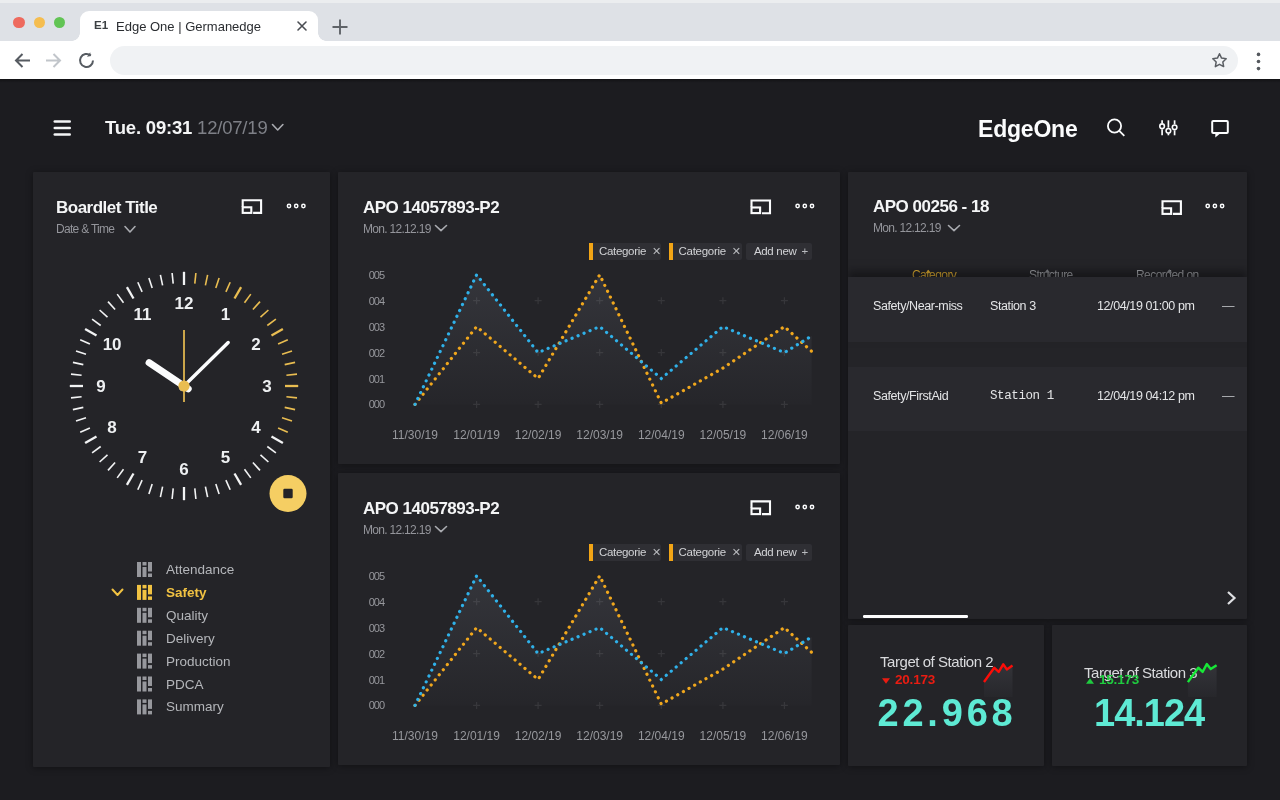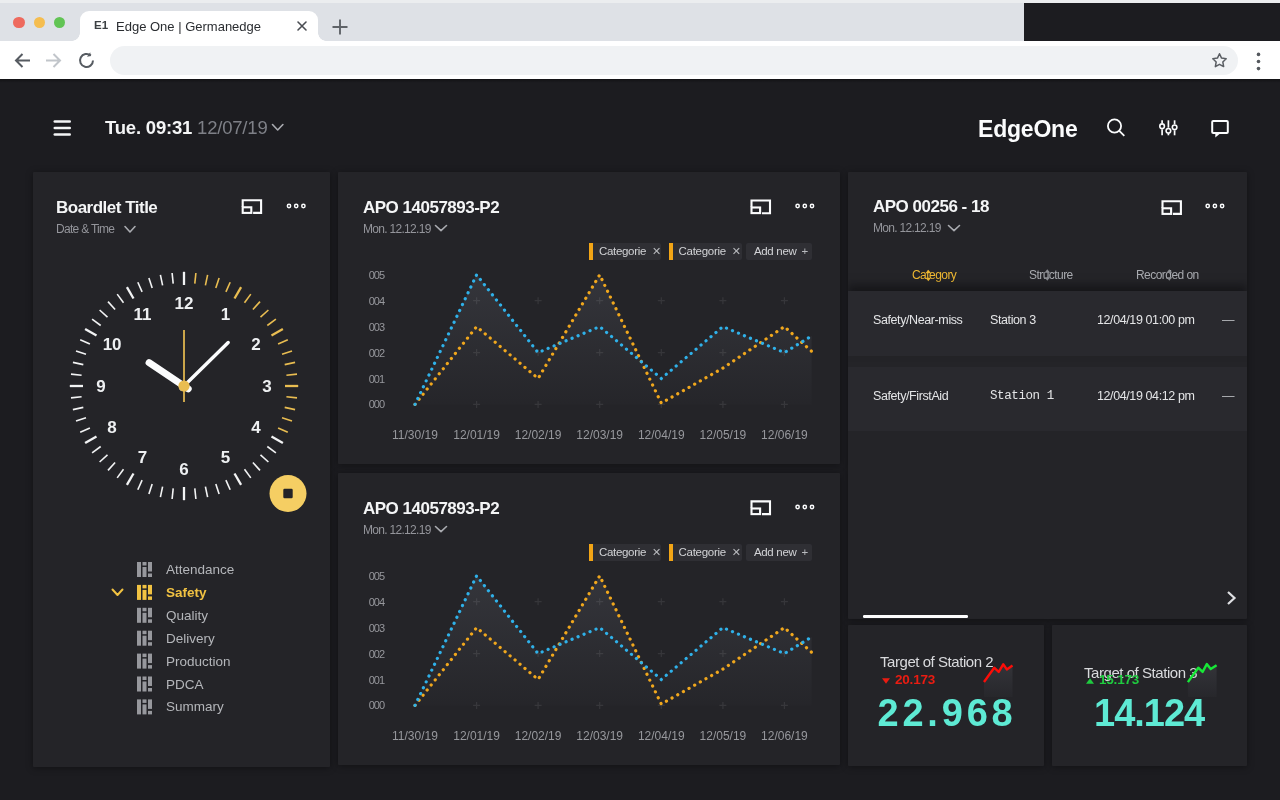--- a/index.html
+++ b/index.html
@@ -1,18 +1,18 @@
 <!DOCTYPE html>
 <html><head><meta charset="utf-8">
 <style>
 * { margin:0; padding:0; box-sizing:border-box; }
 body { width:1280px; height:800px; font-family:"Liberation Sans", sans-serif; overflow:hidden; background:#1c1c20; }
 .abs { position:absolute; }
 
-#tabstrip { position:absolute; left:0; top:0; width:1024px; height:41px; background:#dee1e6; }
+#tabstrip { position:absolute; left:0; top:0; width:1280px; height:41px; background:#dee1e6; }
 #toolbar { position:absolute; left:0; top:41px; width:1280px; height:38px; background:#ffffff; }
 .tl { position:absolute; top:16.7px; width:11.5px; height:11.5px; border-radius:50%; }
 #tab { position:absolute; left:80px; top:10.5px; width:238px; height:30.5px; background:#ffffff; border-radius:9px 9px 0 0; }
 #tab .fav { position:absolute; left:14px; top:8px; font-size:11.5px; font-weight:bold; color:#3c4043; }
 #tab .ttl { position:absolute; left:36px; top:8.5px; font-size:13px; color:#2a2d31; white-space:nowrap; }
 #pill { position:absolute; left:110px; top:5px; width:1128px; height:28.5px; border-radius:14.5px; background:#f0f2f4; }
 
 #app { position:absolute; left:0; top:79px; width:1280px; height:620px; background:#1c1c20; }
 .card { position:absolute; background:#242428; border-radius:1px; box-shadow:0 1px 7px rgba(0,0,0,0.38); }
 .ctitle { position:absolute; font-size:17px; font-weight:bold; color:#f4f5f6; letter-spacing:-0.5px; white-space:nowrap; }
@@ -344,21 +344,21 @@
       <div class="hcell" style="left:249px;top:96px;font-size:12px;letter-spacing:-0.55px;text-align:right;">Recorded on</div>
       <div class="hcell" style="left:374px;top:96px;font-size:12px;letter-spacing:-0.55px;">Duration</div>
       <svg class="abs" style="left:0;top:0" width="399" height="447" viewBox="0 0 399 447">
         <path d="M 77.5 101.3 l 2.8 -3.6 l 2.8 3.6 z" fill="#eeb832"></path>
         <path d="M 77.5 105.7 l 2.8 3.6 l 2.8 -3.6 z" fill="#eeb832"></path>
         <path d="M 196.5 100.8 l 2.8 -3.6 l 2.8 3.6 z" fill="#8b8d92"></path>
         <path d="M 196.5 105.2 l 2.8 3.6 l 2.8 -3.6 z" fill="#8b8d92"></path>
         <path d="M 318.5 100.8 l 2.8 -3.6 l 2.8 3.6 z" fill="#8b8d92"></path>
         <path d="M 318.5 105.2 l 2.8 3.6 l 2.8 -3.6 z" fill="#8b8d92"></path>
       </svg>
-      <div class="row" style="top:119px;box-shadow:0 -6px 8px rgba(10,10,12,0.5);padding-left:40px;">
+      <div class="row" style="top:105px;box-shadow:0 -6px 8px rgba(10,10,12,0.5);padding-left:40px;">
         <span class="rcell" style="left:25px;">Safety/Near-miss</span>
         <span class="rcell" style="left:142px;">Station 3</span>
         <span class="rcell" style="left:249px;">12/04/19 01:00 pm</span>
         <span class="rcell" style="left:374px;color:#b9bbbf">—</span>
       </div>
       <div class="row" style="top:194.5px;">
         <span class="rcell" style="left:25px;">Safety/FirstAid</span>
         <span class="rcell" style="left:142px;font-family:Liberation Mono, monospace;">Station 1</span>
         <span class="rcell" style="left:249px;">12/04/19 04:12 pm</span>
         <span class="rcell" style="left:374px;color:#b9bbbf">—</span>

